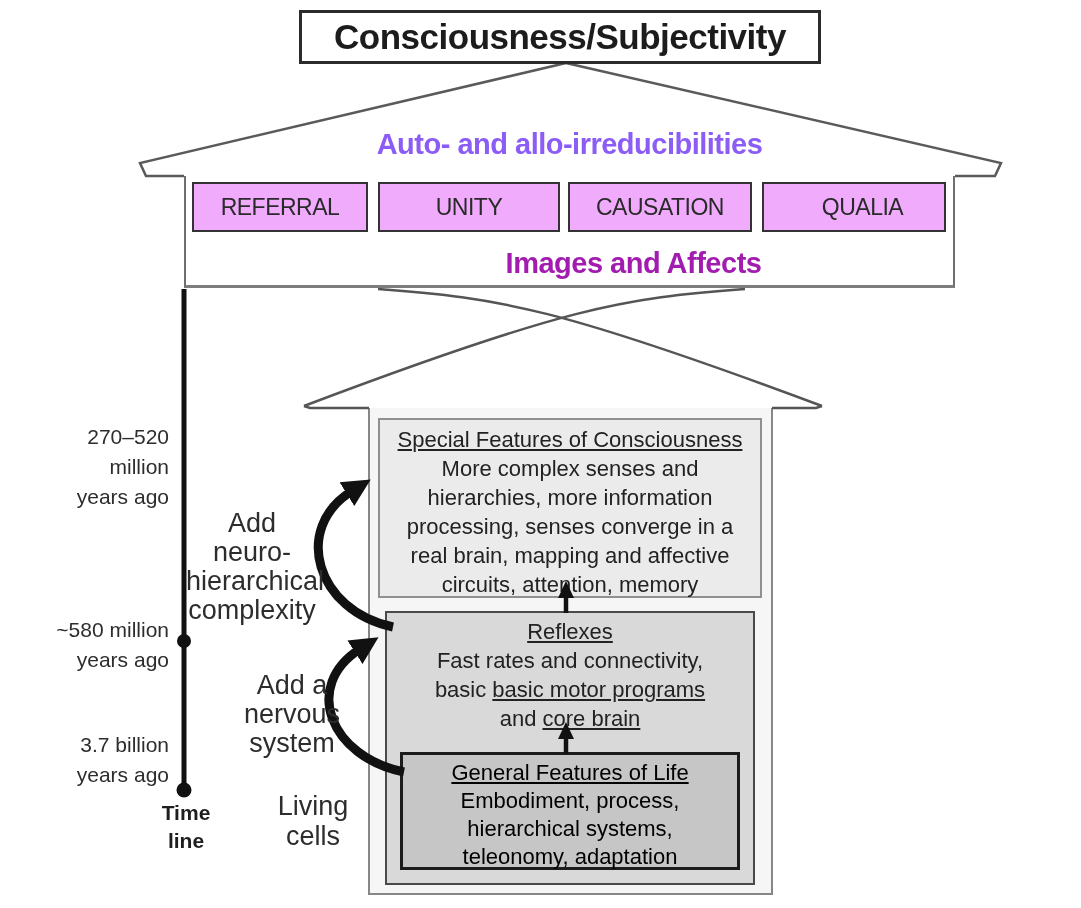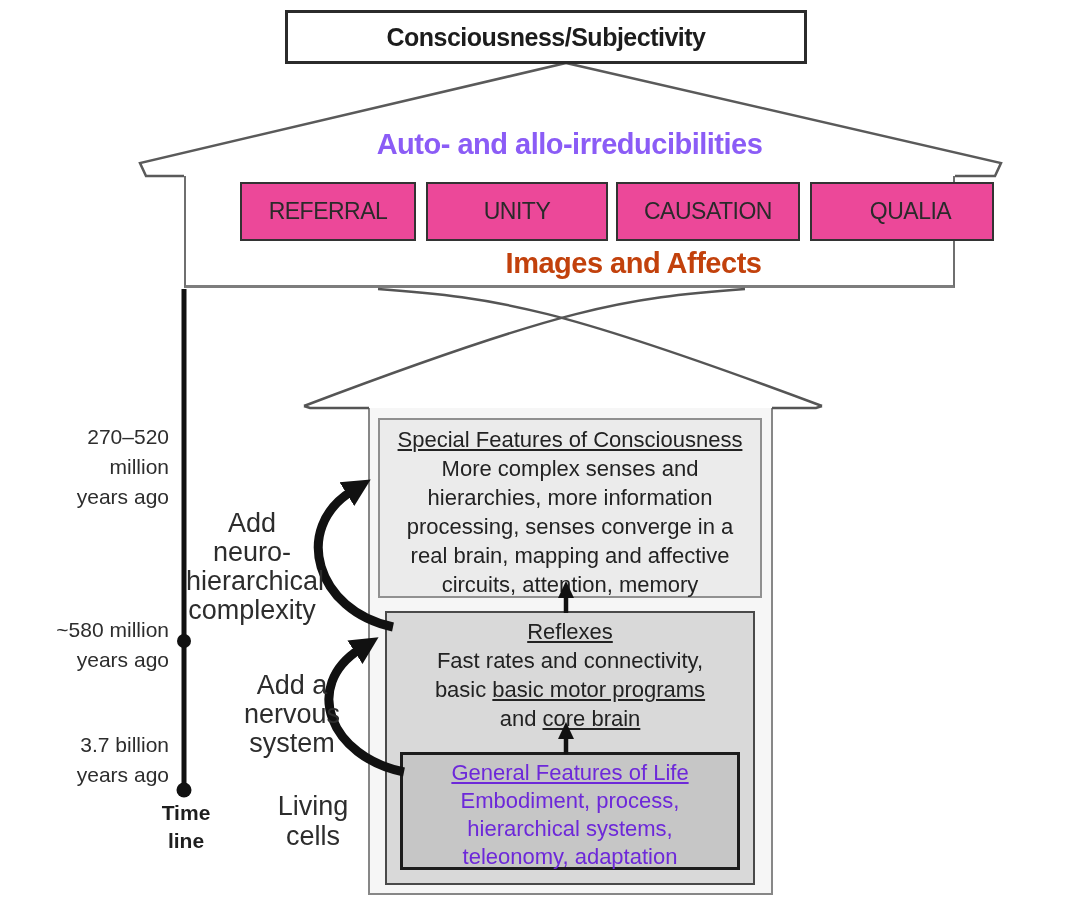--- a/index.html
+++ b/index.html
@@ -6,46 +6,46 @@
   #stage{
     position:relative;width:1081px;height:908px;background:#ffffff;overflow:hidden;
     font-family:"Liberation Sans", sans-serif;color:#2a2a2a;
   }
   .abs{position:absolute;}
   .center{display:flex;align-items:center;justify-content:center;text-align:center;}
   .preline{white-space:pre-line;}
 
   
   #title-box{
-    left:285px;top:10px;width:516px;height:48px;
+    left:299px;top:10px;width:516px;height:48px;
     border:3px solid #2b2b2b;background:#ffffff;z-index:4;
-    font-weight:bold;font-size:25px;color:#1c1c1c;letter-spacing:-0.5px;
+    font-weight:bold;font-size:35px;color:#1c1c1c;letter-spacing:-0.5px;
   }
 
   
   #upper-house-body{
     left:184px;top:176px;width:771px;height:112px;
     border-left:2px solid #6f6f6f;border-right:2px solid #6f6f6f;border-bottom:3px solid #7d7d7d;
     background:#ffffff;z-index:1;box-sizing:border-box;
   }
   #auto-header{
     left:186px;top:128px;width:767px;height:32px;z-index:4;
     font-weight:bold;font-size:29px;color:#8b5cf6;letter-spacing:-0.5px;
   }
   .category-box{
-    top:182px;height:59px;border:2.5px solid #333333;background:#ec4899;z-index:4;
-    font-size:23px;color:#2a2a2a;letter-spacing:-0.5px;box-sizing:border-box;margin-left:48px;
+    top:182px;height:50px;border:2.5px solid #333333;background:#f0abfc;z-index:4;
+    font-size:23px;color:#2a2a2a;letter-spacing:-0.5px;box-sizing:border-box;
   }
   #cat-0{left:192px;width:176px;}
   #cat-1{left:378px;width:182px;}
   #cat-2{left:568px;width:184px;}
   #cat-3{left:762px;width:184px;padding-left:17px;}
   #images-header{
     left:186px;top:246px;width:895px;height:34px;z-index:4;
-    font-weight:bold;font-size:29px;color:#c2410c;letter-spacing:-0.5px;justify-content:center;
+    font-weight:bold;font-size:29px;color:#a21caf;letter-spacing:-0.5px;justify-content:center;
   }
 
   
   #lower-house-body{
     left:368px;top:408px;width:405px;height:487px;
     border-left:2px solid #878787;border-right:2px solid #878787;border-bottom:2px solid #878787;
     background:#f6f6f6;z-index:1;box-sizing:border-box;
   }
   #special-box{
     left:378px;top:418px;width:384px;height:180px;
@@ -56,21 +56,21 @@
   #reflexes-box{
     left:385px;top:611px;width:370px;height:274px;
     background:#d9d9d9;border:2px solid #4a4a4a;z-index:2;box-sizing:border-box;
     font-size:22px;line-height:29px;color:#222222;padding-top:4px;text-align:center;
   }
   #reflexes-box .box-title{text-decoration:underline;display:block;}
   #reflexes-box u, #reflexes-box .u{text-decoration:underline;}
   #general-box{
     left:400px;top:752px;width:340px;height:118px;
     background:#c6c6c6;border:3px solid #1c1c1c;z-index:2;box-sizing:border-box;
-    font-size:22px;line-height:28px;color:#6d28d9;padding-top:4px;
+    font-size:22px;line-height:28px;color:#000000;padding-top:4px;
   }
   #general-box .box-title{text-decoration:underline;display:block;}
 
   
   .tl-label{font-size:21px;line-height:30px;text-align:right;color:#2d2d2d;z-index:4;}
   #tl-0{right:912px;top:422px;width:160px;}
   #tl-1{right:912px;top:615px;width:170px;}
   #tl-2{right:912px;top:730px;width:160px;}
   #timeline-caption{left:148px;top:799px;width:76px;text-align:center;font-weight:bold;
     font-size:21px;line-height:28px;color:#1e1e1e;z-index:4;}

